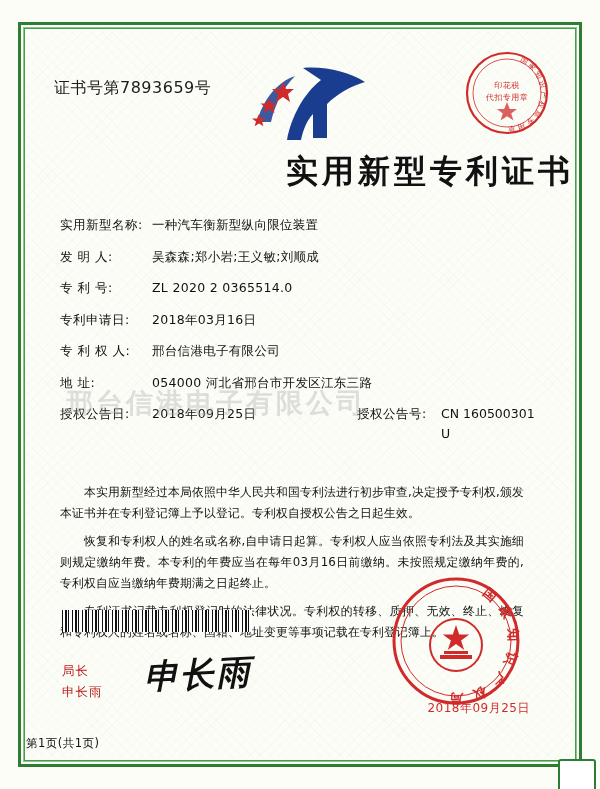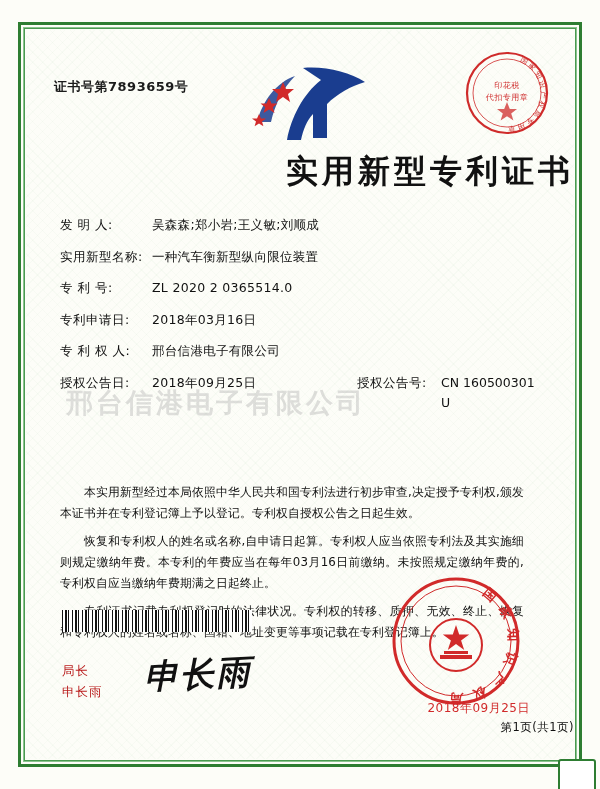--- a/index.html
+++ b/index.html
@@ -61,25 +61,24 @@
 
   .content {
     position: absolute;
     left: 26px; top: 30px; right: 26px; bottom: 30px;
   }
 
   .cert-no {
     position: absolute;
     left: 28px;
     top: 48px;
-    font-size: 13px;
+    font-size: 16px;
     letter-spacing: 0.5px;
     color: #1b1b1b;
     font-family: "DejaVu Sans", "Liberation Sans", sans-serif;
-    font-weight: bold;
   }
 
   
   .logo {
     position: absolute;
     left: 50%;
     transform: translateX(-50%);
     top: 30px;
     width: 150px;
     height: 88px;
@@ -236,26 +235,25 @@
     right: 44px;
     bottom: 42px;
     font-size: 12px;
     color: #d12a2a;
     letter-spacing: 0.5px;
   }
 
   .page-footer {
     position: absolute;
     left: 0; right: 0;
-    bottom: 24px;
-    text-align: right;
+    bottom: 8px;
+    text-align: left;
     font-size: 11.5px;
     color: #111;
     letter-spacing: 0.5px;
-    padding-left: 24px;
   }
 
   .bottom-logo {
     position: absolute;
     right: 4px;
     bottom: -8px;
     width: 34px;
     height: 34px;
     border: 2px solid #2e7d32;
     border-radius: 3px;
@@ -300,44 +298,48 @@
         </text>
       </svg>
       <div class="seal-text">印花税<br>代扣专用章</div>
     </div>
 
     <div class="title">实用新型专利证书</div>
 
     <div class="fields">
 
       <div class="field-row">
+        <div class="field-label">实用新型名称:</div>
+        <div class="field-value">一种汽车衡新型纵向限位装置</div>
+      </div>
+
+      <div class="field-row">
         <div class="field-label">发 明 人:</div>
         <div class="field-value">吴森森;郑小岩;王义敏;刘顺成</div>
       </div>
 
       <div class="field-row">
-        <div class="field-label">实用新型名称:</div>
-        <div class="field-value">一种汽车衡新型纵向限位装置</div>
-      </div>
-
-      <div class="field-row">
         <div class="field-label">专 利 号:</div>
         <div class="field-value">ZL 2020 2 0365514.0</div>
       </div>
 
       <div class="field-row">
         <div class="field-label">专利申请日:</div>
         <div class="field-value">2018年03月16日</div>
       </div>
 
       <div class="field-row">
         <div class="field-label">专 利 权 人:</div>
         <div class="field-value">邢台信港电子有限公司</div>
       </div>
 
+      <div class="field-row">
+        <div class="field-label">地 址:</div>
+        <div class="field-value">054000 河北省邢台市开发区江东三路</div>
+      </div>
 
       <div class="field-row dual">
         <div class="field-label">授权公告日:</div>
         <div class="field-value">2018年09月25日</div>
         <div class="field-label2">授权公告号:</div>
         <div class="field-value2">CN 160500301 U</div>
       </div>
 
     </div>
 

